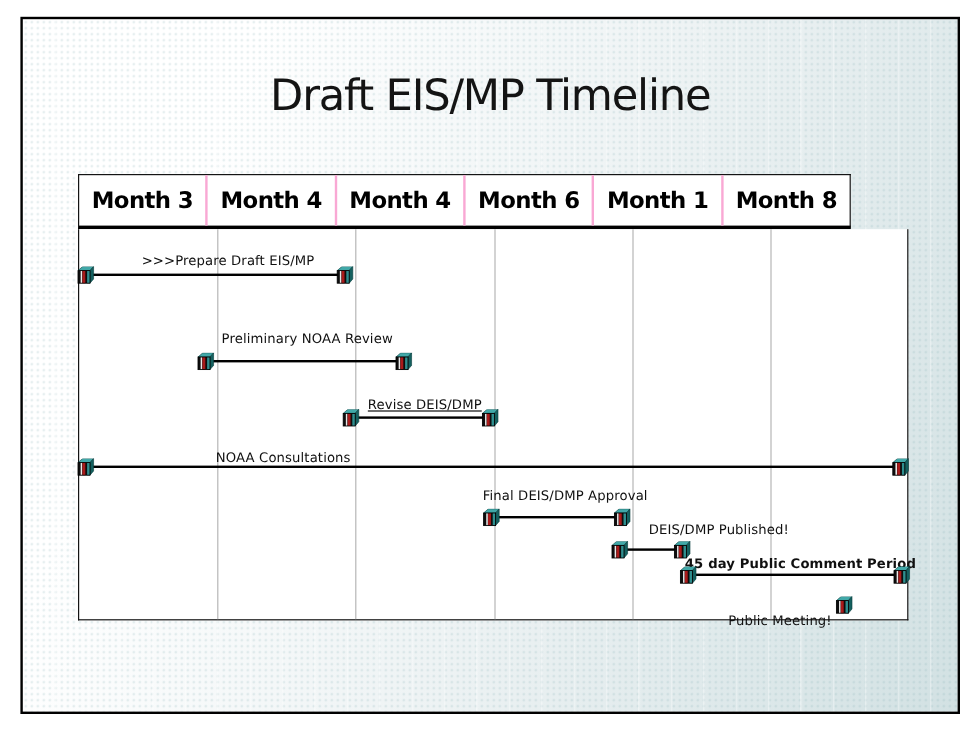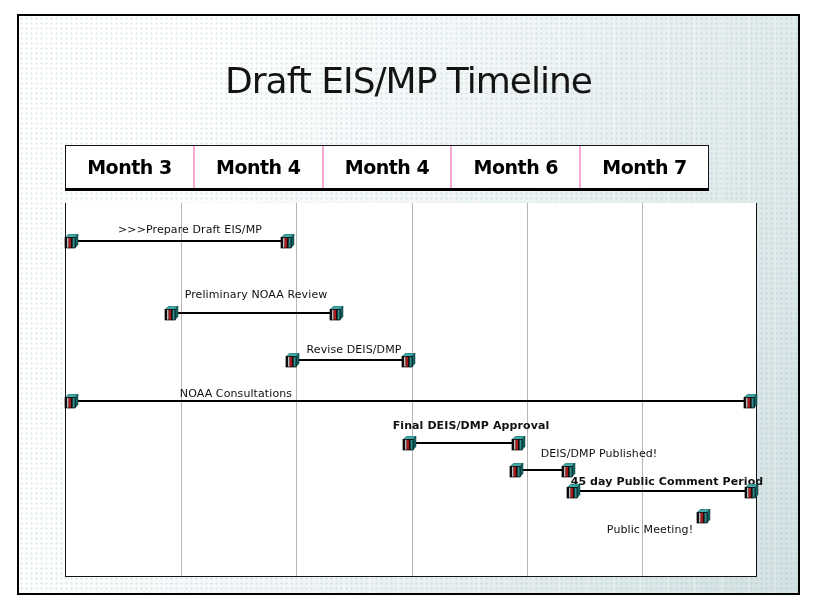--- a/index.html
+++ b/index.html
@@ -27,21 +27,21 @@
     box-sizing:border-box;display:flex;background:#ffffff;
     border:1px solid #141414;border-bottom:3px solid #000;
   }
   .hcell{
     flex:1;display:flex;align-items:center;justify-content:center;
     font-size:19px;font-weight:700;letter-spacing:-0.5px;color:#000;
     border-left:2px solid #f9a8d4;
   }
   .hcell:first-child{border-left:none;}
   #plot{
-    position:absolute;left:46px;top:187px;width:692px;height:374px;
+    position:absolute;left:46px;top:175px;width:692px;height:326px;
     box-sizing:border-box;background:#ffffff;
     border-left:1px solid #141414;border-right:1px solid #141414;border-bottom:1px solid #141414;
   }
   .grid{position:absolute;top:0;height:100%;width:1px;background:#b6b6b6;z-index:1;}
   .tline{position:absolute;height:2px;background:#000;z-index:2;}
   .tlabel{
     position:absolute;transform:translateX(-50%);white-space:nowrap;
     font-size:11px;letter-spacing:0.1px;color:#101010;z-index:3;
   }
   .cube{position:absolute;width:15px;height:15px;z-index:4;line-height:0;}
@@ -50,21 +50,22 @@
 <body>
 
 <div id="canvas">
   <div id="slide">
     <h1 id="title">Draft EIS/MP Timeline</h1>
     <div id="monthHeader">
         <div class="hcell">Month 3</div>
         <div class="hcell">Month 4</div>
         <div class="hcell">Month 4</div>
         <div class="hcell">Month 6</div>
-        <div class="hcell">Month 7</div>
+        <div class="hcell">Month 1</div>
+        <div class="hcell">Month 8</div>
       </div>
     <div id="plot">
         <div class="grid" style="left: 114.833px;"></div>
         <div class="grid" style="left: 230.167px;"></div>
         <div class="grid" style="left: 345.5px;"></div>
         <div class="grid" style="left: 460.833px;"></div>
         <div class="grid" style="left: 576.167px;"></div>
         <div class="tline" style="left: 5px; top: 37px; width: 216px;"></div>
         <div class="tlabel" style="left: 124px; top: 20px;">&gt;&gt;&gt;Prepare Draft EIS/MP</div>
         <span class="cube" style="left: -2.5px; top: 30.5px;"><svg width="15" height="15" viewBox="0 0 15 15">
@@ -99,21 +100,21 @@
         <span class="cube" style="left: 262.5px; top: 102.5px;"><svg width="15" height="15" viewBox="0 0 15 15">
             <polygon points="5,0 14,0 11,3.5 1,3.5" fill="#41a8a8" stroke="#063d3d" stroke-width="0.5"></polygon>
             <polygon points="14,0 14,10.5 11,14 11,3.5" fill="#14605f" stroke="#063d3d" stroke-width="0.5"></polygon>
             <rect x="1" y="3.5" width="10" height="10.5" fill="#0d0d0d"></rect>
             <rect x="3.2" y="3.5" width="1.3" height="10.5" fill="#e8e8e8"></rect>
             <rect x="4.7" y="3.5" width="2.4" height="10.5" fill="#aa1a1a"></rect>
             <rect x="8.6" y="3.5" width="2.4" height="10.5" fill="#2f8f8f"></rect>
             <rect x="1" y="3.5" width="10" height="10.5" fill="none" stroke="#000" stroke-width="0.7"></rect>
           </svg></span>
         <div class="tline" style="left: 226px; top: 156px; width: 116px;"></div>
-        <div class="tlabel" style="left: 288px; top: 140px;">Revise DEIS/DMP</div>
+        <div class="tlabel" style="left: 288px; top: 140px; text-decoration: underline;">Revise DEIS/DMP</div>
         <span class="cube" style="left: 218.5px; top: 149.5px;"><svg width="15" height="15" viewBox="0 0 15 15">
             <polygon points="5,0 14,0 11,3.5 1,3.5" fill="#41a8a8" stroke="#063d3d" stroke-width="0.5"></polygon>
             <polygon points="14,0 14,10.5 11,14 11,3.5" fill="#14605f" stroke="#063d3d" stroke-width="0.5"></polygon>
             <rect x="1" y="3.5" width="10" height="10.5" fill="#0d0d0d"></rect>
             <rect x="3.2" y="3.5" width="1.3" height="10.5" fill="#e8e8e8"></rect>
             <rect x="4.7" y="3.5" width="2.4" height="10.5" fill="#aa1a1a"></rect>
             <rect x="8.6" y="3.5" width="2.4" height="10.5" fill="#2f8f8f"></rect>
             <rect x="1" y="3.5" width="10" height="10.5" fill="none" stroke="#000" stroke-width="0.7"></rect>
           </svg></span>
         <span class="cube" style="left: 334.5px; top: 149.5px;"><svg width="15" height="15" viewBox="0 0 15 15">
@@ -139,21 +140,21 @@
         <span class="cube" style="left: 676.5px; top: 190.5px;"><svg width="15" height="15" viewBox="0 0 15 15">
             <polygon points="5,0 14,0 11,3.5 1,3.5" fill="#41a8a8" stroke="#063d3d" stroke-width="0.5"></polygon>
             <polygon points="14,0 14,10.5 11,14 11,3.5" fill="#14605f" stroke="#063d3d" stroke-width="0.5"></polygon>
             <rect x="1" y="3.5" width="10" height="10.5" fill="#0d0d0d"></rect>
             <rect x="3.2" y="3.5" width="1.3" height="10.5" fill="#e8e8e8"></rect>
             <rect x="4.7" y="3.5" width="2.4" height="10.5" fill="#aa1a1a"></rect>
             <rect x="8.6" y="3.5" width="2.4" height="10.5" fill="#2f8f8f"></rect>
             <rect x="1" y="3.5" width="10" height="10.5" fill="none" stroke="#000" stroke-width="0.7"></rect>
           </svg></span>
         <div class="tline" style="left: 343px; top: 239px; width: 109px;"></div>
-        <div class="tlabel" style="left: 405px; top: 216px; font-weight: bold;">Final DEIS/DMP Approval</div>
+        <div class="tlabel" style="left: 405px; top: 216px;">Final DEIS/DMP Approval</div>
         <span class="cube" style="left: 335.5px; top: 232.5px;"><svg width="15" height="15" viewBox="0 0 15 15">
             <polygon points="5,0 14,0 11,3.5 1,3.5" fill="#41a8a8" stroke="#063d3d" stroke-width="0.5"></polygon>
             <polygon points="14,0 14,10.5 11,14 11,3.5" fill="#14605f" stroke="#063d3d" stroke-width="0.5"></polygon>
             <rect x="1" y="3.5" width="10" height="10.5" fill="#0d0d0d"></rect>
             <rect x="3.2" y="3.5" width="1.3" height="10.5" fill="#e8e8e8"></rect>
             <rect x="4.7" y="3.5" width="2.4" height="10.5" fill="#aa1a1a"></rect>
             <rect x="8.6" y="3.5" width="2.4" height="10.5" fill="#2f8f8f"></rect>
             <rect x="1" y="3.5" width="10" height="10.5" fill="none" stroke="#000" stroke-width="0.7"></rect>
           </svg></span>
         <span class="cube" style="left: 444.5px; top: 232.5px;"><svg width="15" height="15" viewBox="0 0 15 15">

